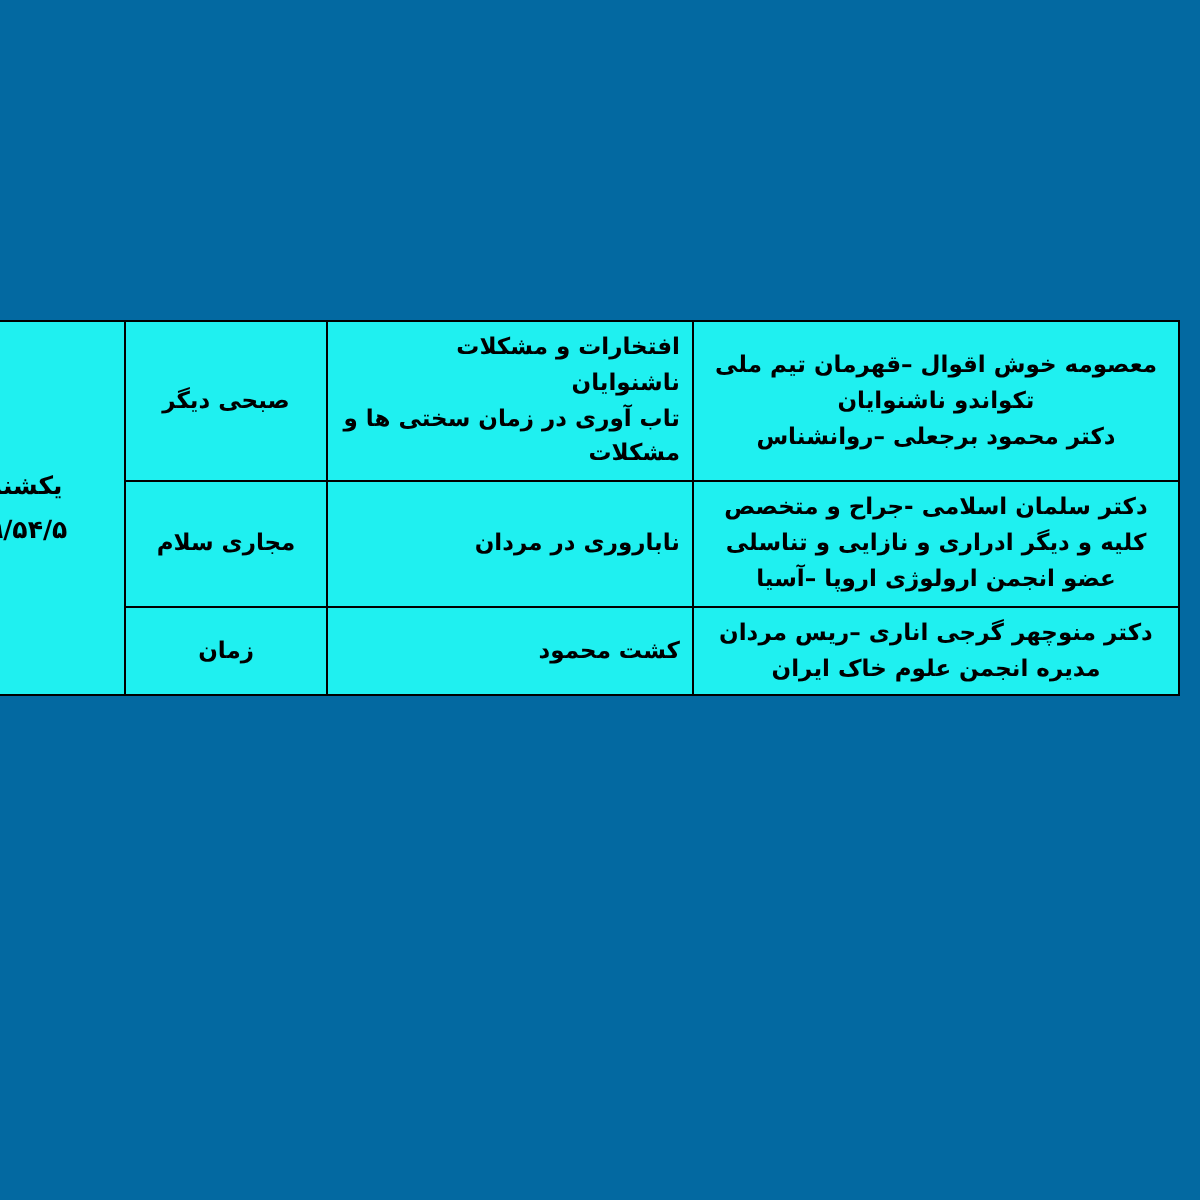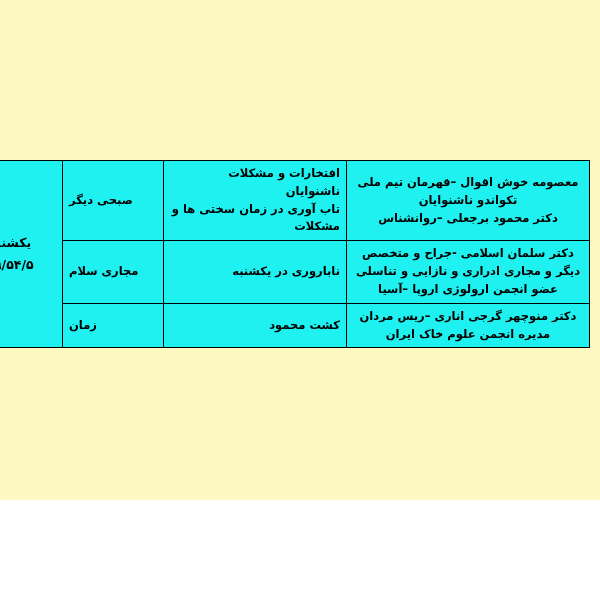--- a/index.html
+++ b/index.html
@@ -9,22 +9,22 @@
   body {
     width: 600px;
     height: 600px;
     background: #ffffff;
     font-family: "DejaVu Sans", "Liberation Sans", sans-serif;
     overflow: hidden;
   }
   .page {
     position: relative;
     width: 600px;
-    height: 500px;
-    background: #fef9c3;
+    height: 600px;
+    background: #0369a1;
   }
   .table-wrap {
     position: absolute;
     top: 160px;
     left: 10px;
     width: 580px;
   }
   table.schedule {
     border-collapse: collapse;
     table-layout: fixed;
@@ -41,21 +41,21 @@
     line-height: 1.55;
     color: #000000;
     font-weight: bold;
   }
   td.col-day {
     width: 92px;
     text-align: center;
   }
   td.col-program {
     width: 88px;
-    text-align: left;
+    text-align: center;
   }
   td.col-topic {
     width: 170px;
     text-align: right;
   }
   td.col-guest {
     width: 230px;
     text-align: center;
   }
   .day-text {
@@ -88,25 +88,25 @@
           <td class="col-program">
             <span class="cell-text">صبحی دیگر</span>
           </td>
           <td class="col-day" rowspan="3">
             <span class="day-text">یکشنبه
 ۹۹/۵۴/۵</span>
           </td>
         </tr>
         <tr>
           <td class="col-guest">
-            <span class="cell-text">دکتر سلمان اسلامی -جراح و متخصص دیگر و مجاری ادراری و نازایی و تناسلی
+            <span class="cell-text">دکتر سلمان اسلامی -جراح و متخصص کلیه و دیگر ادراری و نازایی و تناسلی
 عضو انجمن ارولوژی اروپا –آسیا</span>
           </td>
           <td class="col-topic">
-            <span class="cell-text">ناباروری در یکشنبه</span>
+            <span class="cell-text">ناباروری در مردان</span>
           </td>
           <td class="col-program">
             <span class="cell-text">مجاری سلام</span>
           </td>
         </tr>
         <tr>
           <td class="col-guest">
             <span class="cell-text">دکتر منوچهر گرجی اناری  –ریس مردان مدیره انجمن علوم خاک ایران</span>
           </td>
           <td class="col-topic">

